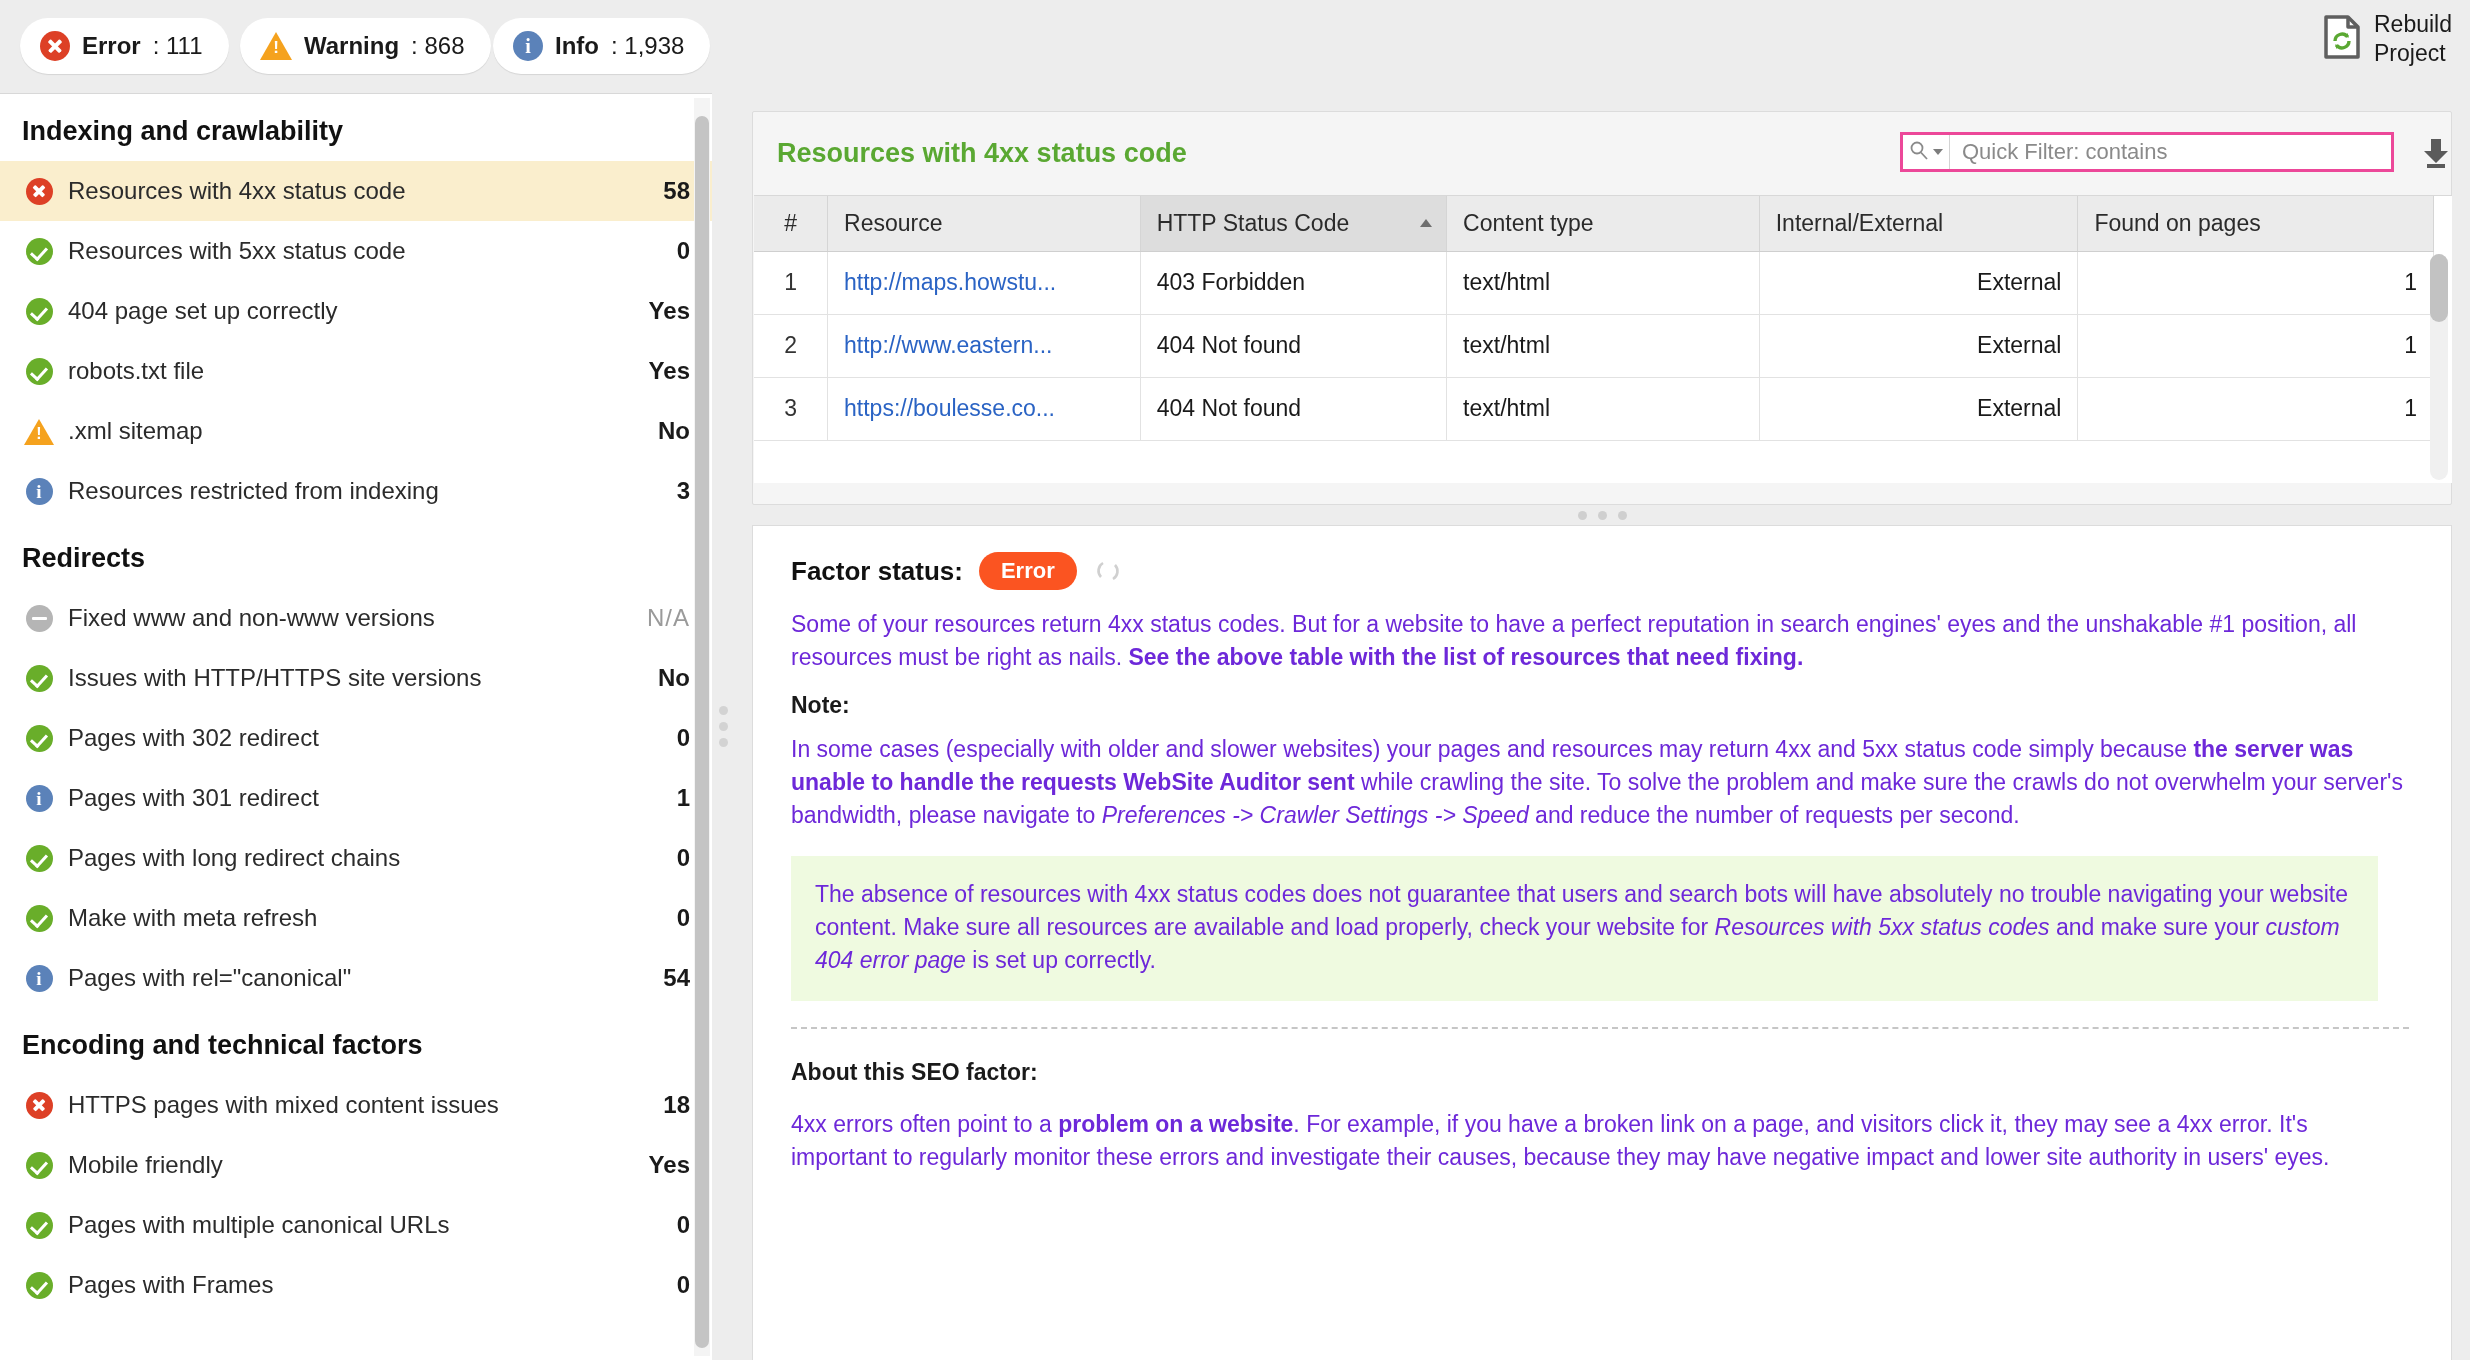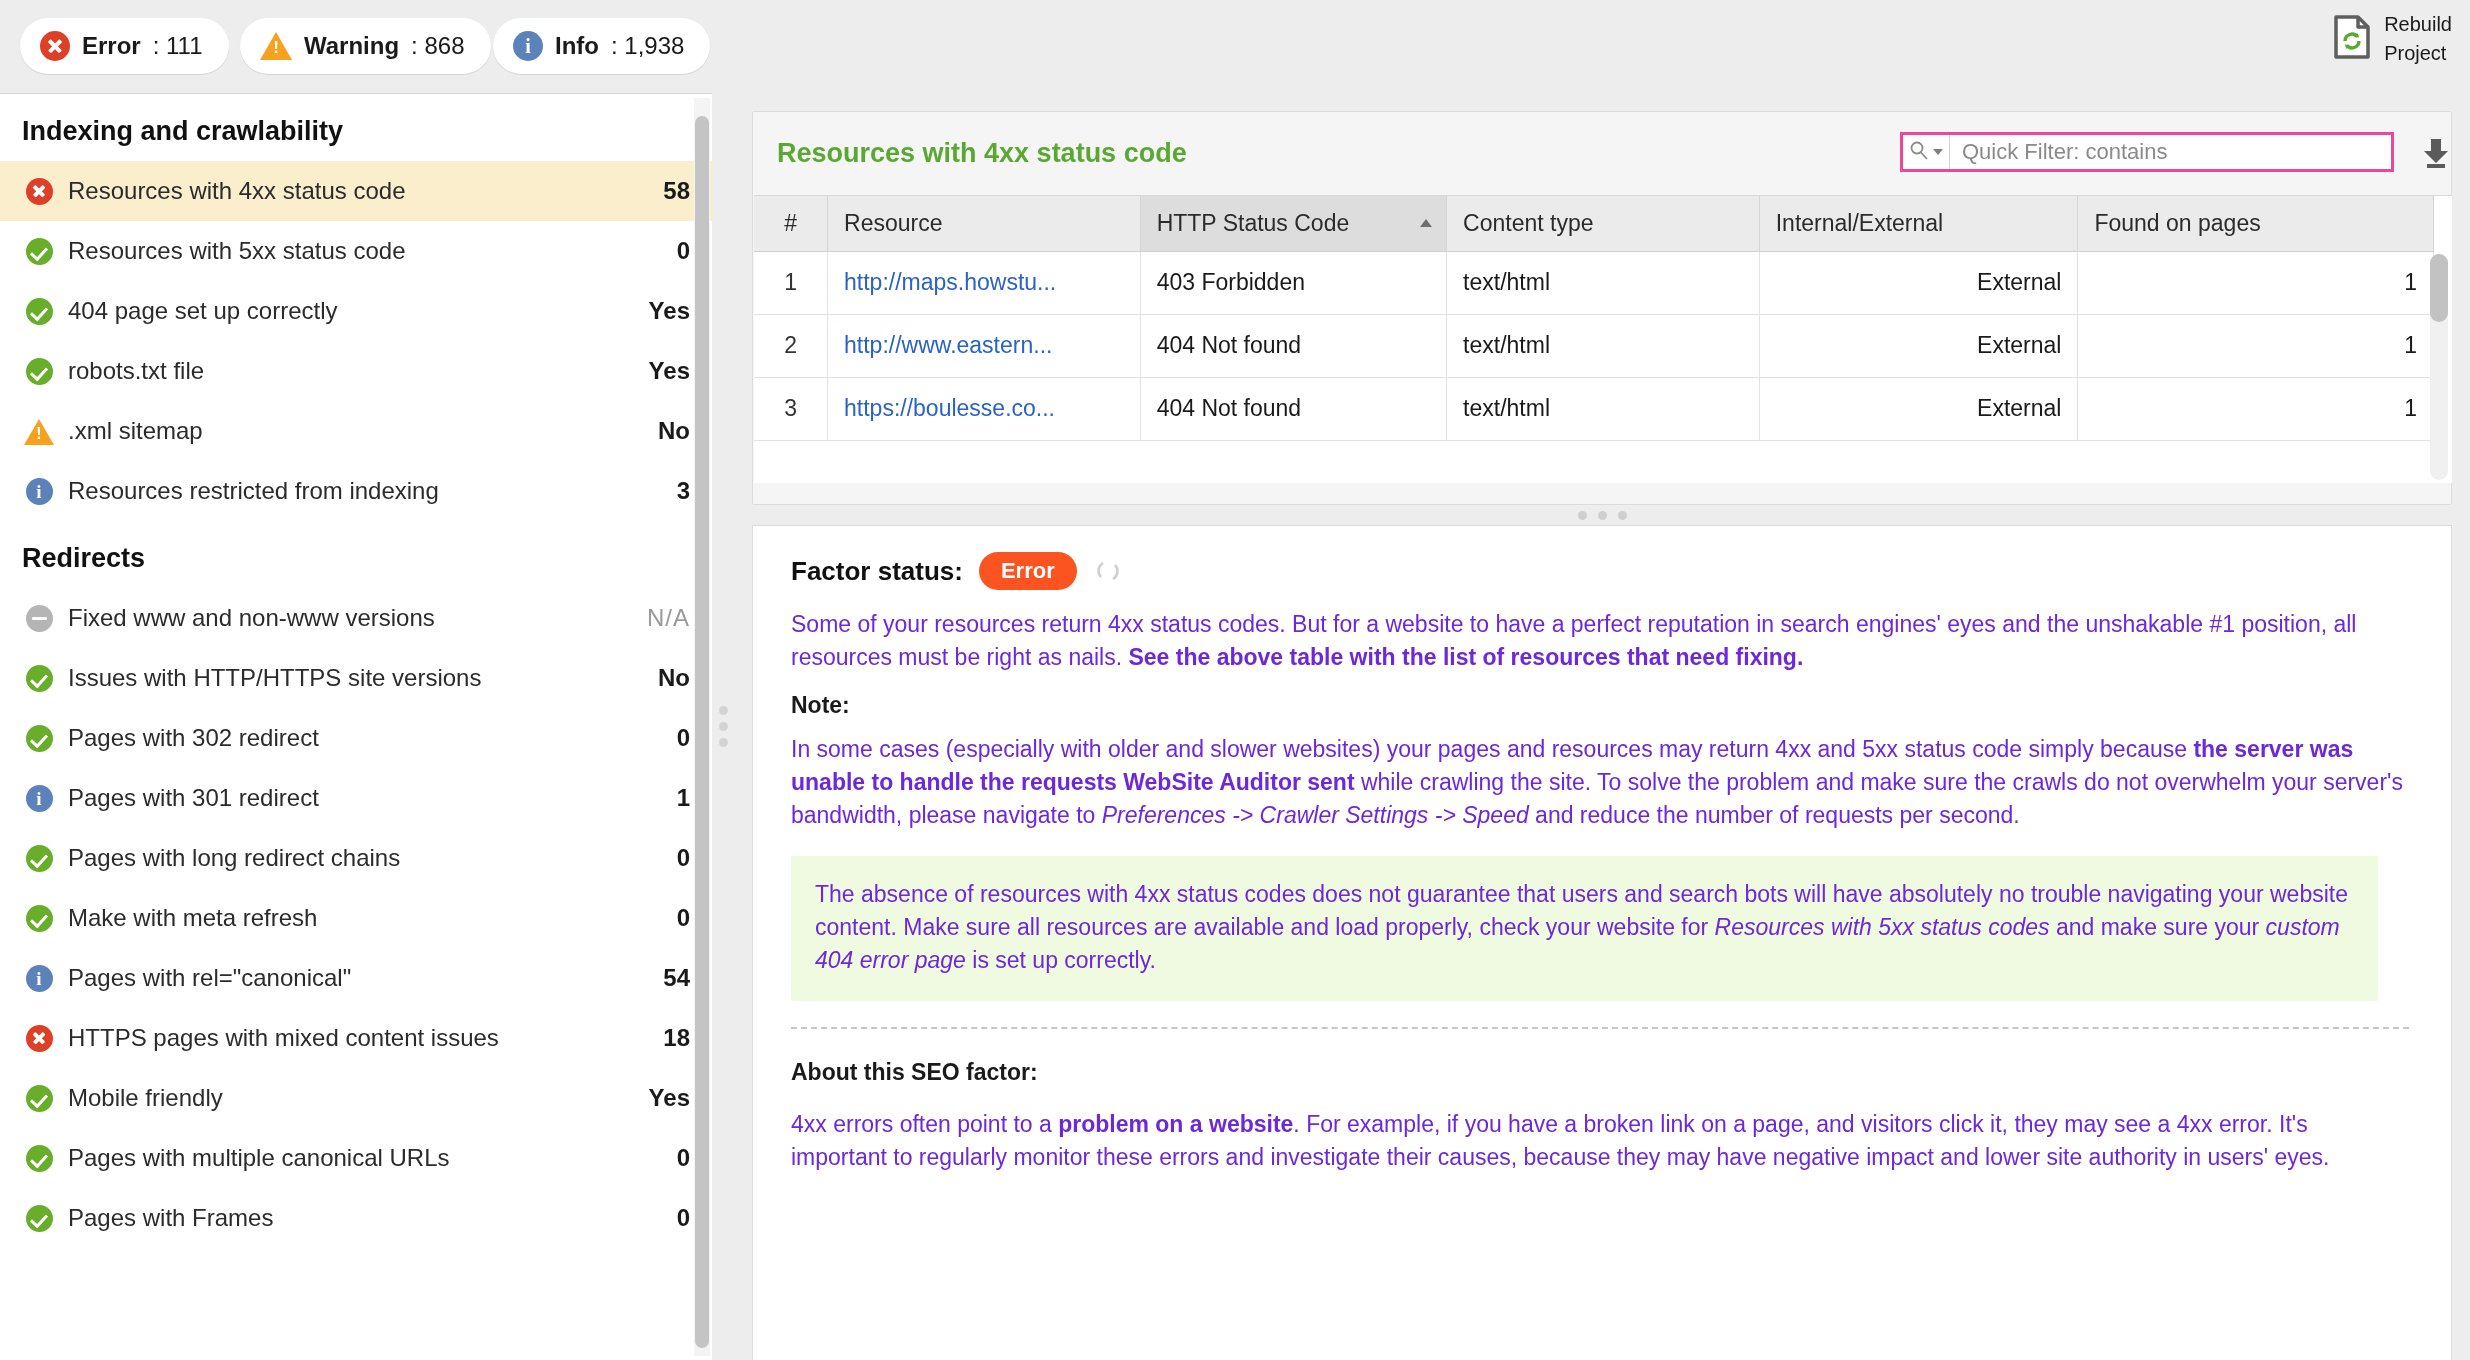--- a/index.html
+++ b/index.html
@@ -78,21 +78,21 @@
     text-align: center; line-height: 30px;
     font-family: "Liberation Serif", serif;
   }
 
   #rebuild-btn {
     position: absolute; right: 18px; top: 10px;
     display: flex; align-items: center; gap: 14px;
     cursor: pointer;
   }
   #rebuild-btn .rb-label {
-    font-size: 20px; color: #1a1a1a; line-height: 29px;
+    font-size: 23px; color: #1a1a1a; line-height: 29px;
   }
 
   
   #content {
     position: absolute; left: 0; top: 93px;
     width: 2470px; height: 1267px;
     background: #ededed;
   }
 
   
@@ -499,20 +499,21 @@
           <span class="f-label">Make with meta refresh</span>
           <span class="f-value">0</span>
         </div>
         <div class="factor-row">
           <span class="f-icon">
             <span class="badge info"></span>
           </span>
           <span class="f-label">Pages with rel="canonical"</span>
           <span class="f-value">54</span>
         </div>
+        <div class="section-title">Encoding and technical factors</div>
         <div class="factor-row">
           <span class="f-icon">
             <span class="badge err"></span>
           </span>
           <span class="f-label">HTTPS pages with mixed content issues</span>
           <span class="f-value">18</span>
         </div>
         <div class="factor-row">
           <span class="f-icon">
             <span class="badge ok"></span>

